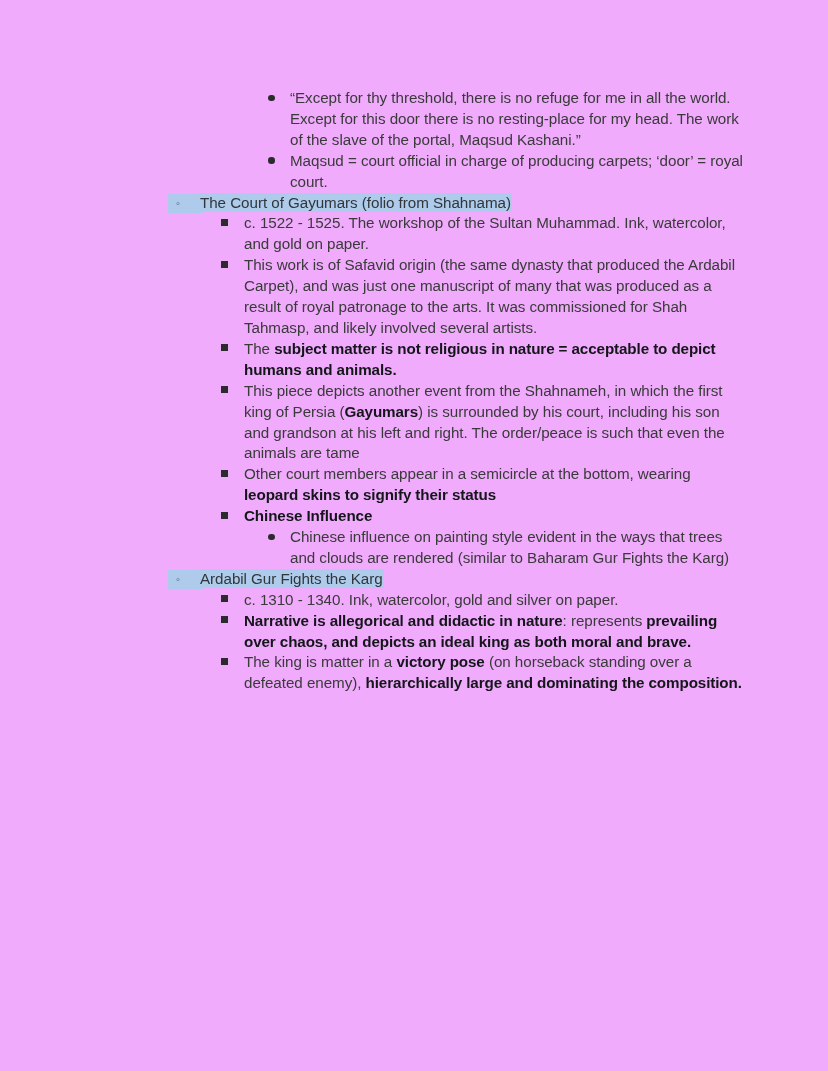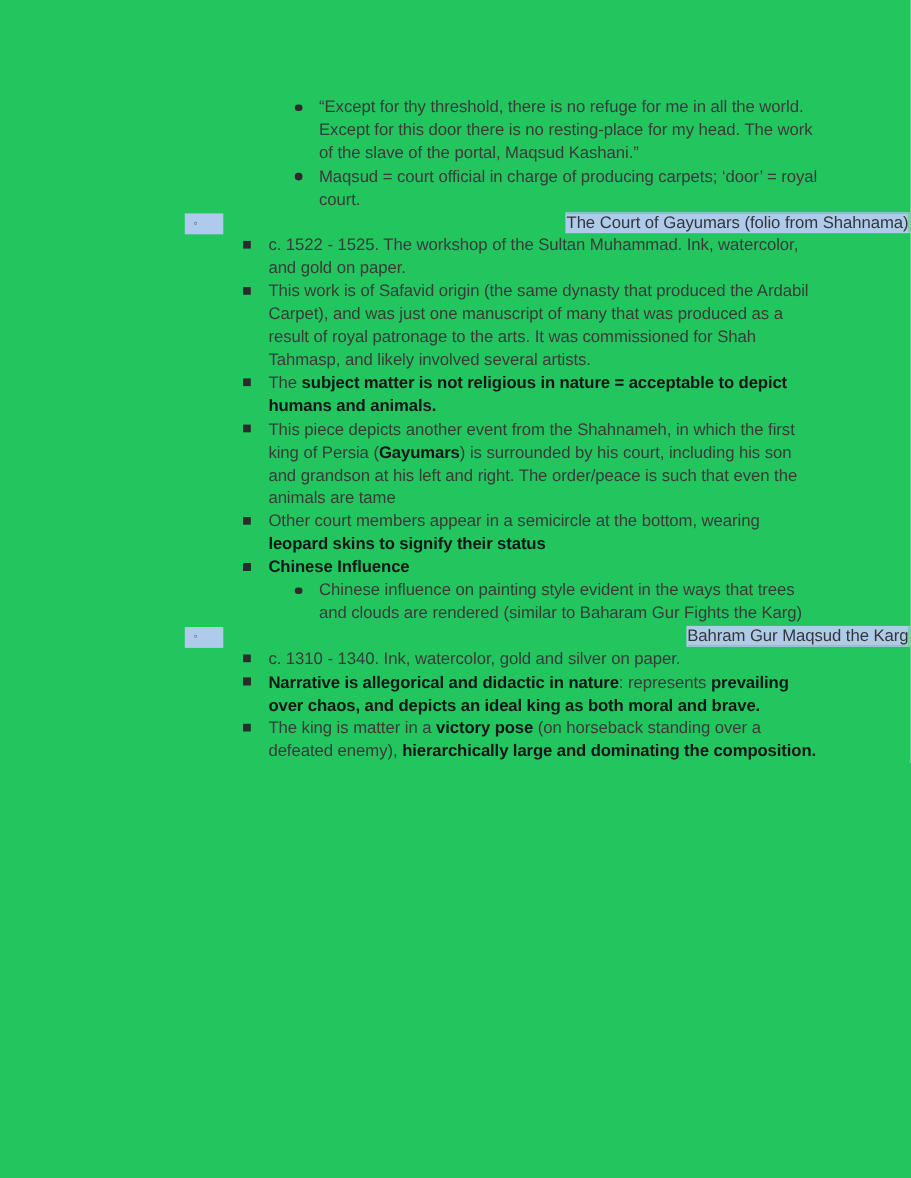--- a/index.html
+++ b/index.html
@@ -10,21 +10,21 @@
   body {
     width: 828px;
     height: 1071px;
     font-family: "Liberation Sans", sans-serif;
     -webkit-font-smoothing: antialiased;
   }
   .page {
     position: relative;
     width: 828px;
     height: 1071px;
-    background: #22c55e;
+    background: #f0abfc;
     overflow: hidden;
   }
   .outline {
     position: absolute;
     top: 88px;
     left: 0;
     width: 828px;
   }
 
   
@@ -71,21 +71,20 @@
     top: 0.5px;
     font-size: 11px;
     line-height: 20.9px;
     color: #4a5560;
     z-index: 1;
   }
   .lvl1 .txt {
     position: relative;
     z-index: 1;
     color: #31363b;
-    text-align: right;
   }
 
   
   .lvl2 {
     margin-left: 218px;
     padding-left: 26px;
     padding-right: 80px;
   }
   .lvl2 .marker {
     left: 3px;
@@ -162,21 +161,21 @@
         <span class="marker"></span>
         <span class="txt"><span class="b">Chinese Influence</span></span>
       </div>
       <div class="row lvl3">
         <span class="marker"></span>
         <span class="txt"><span>Chinese influence on painting style evident in the ways that trees and clouds are rendered (similar to Baharam Gur Fights the Karg)</span></span>
       </div>
       <div class="row lvl1">
         <span class="band" style="width: 35px;"></span>
         <span class="marker">◦</span>
-        <span class="txt"><span class="hl"><span>Bahram Gur Maqsud the Karg</span></span></span>
+        <span class="txt"><span class="hl"><span>Ardabil Gur Fights the Karg</span></span></span>
       </div>
       <div class="row lvl2">
         <span class="marker"></span>
         <span class="txt"><span>c. 1310 - 1340. Ink, watercolor, gold and silver on paper.</span></span>
       </div>
       <div class="row lvl2">
         <span class="marker"></span>
       </div>
       <div class="row lvl2">
         <span class="marker"></span>

